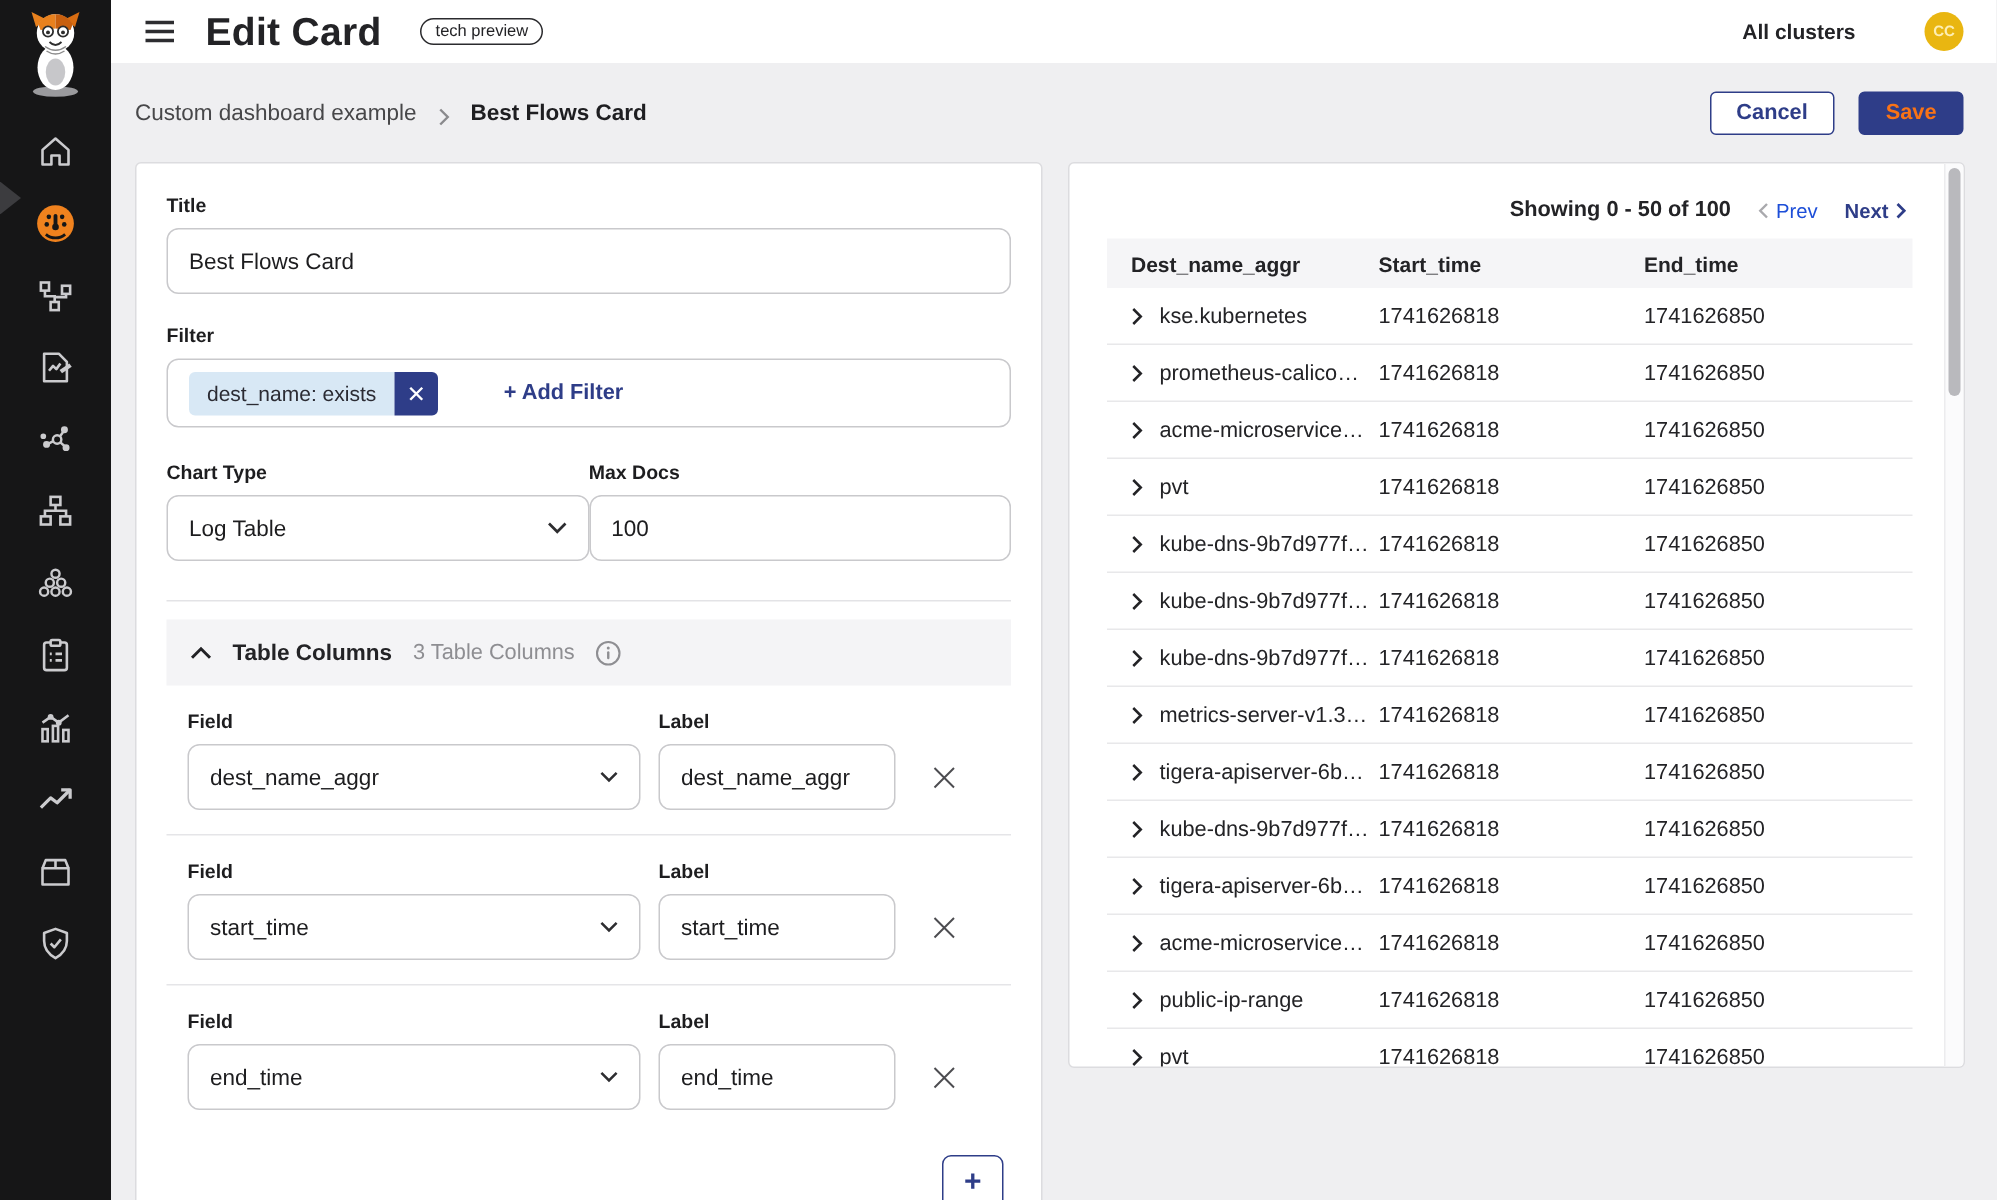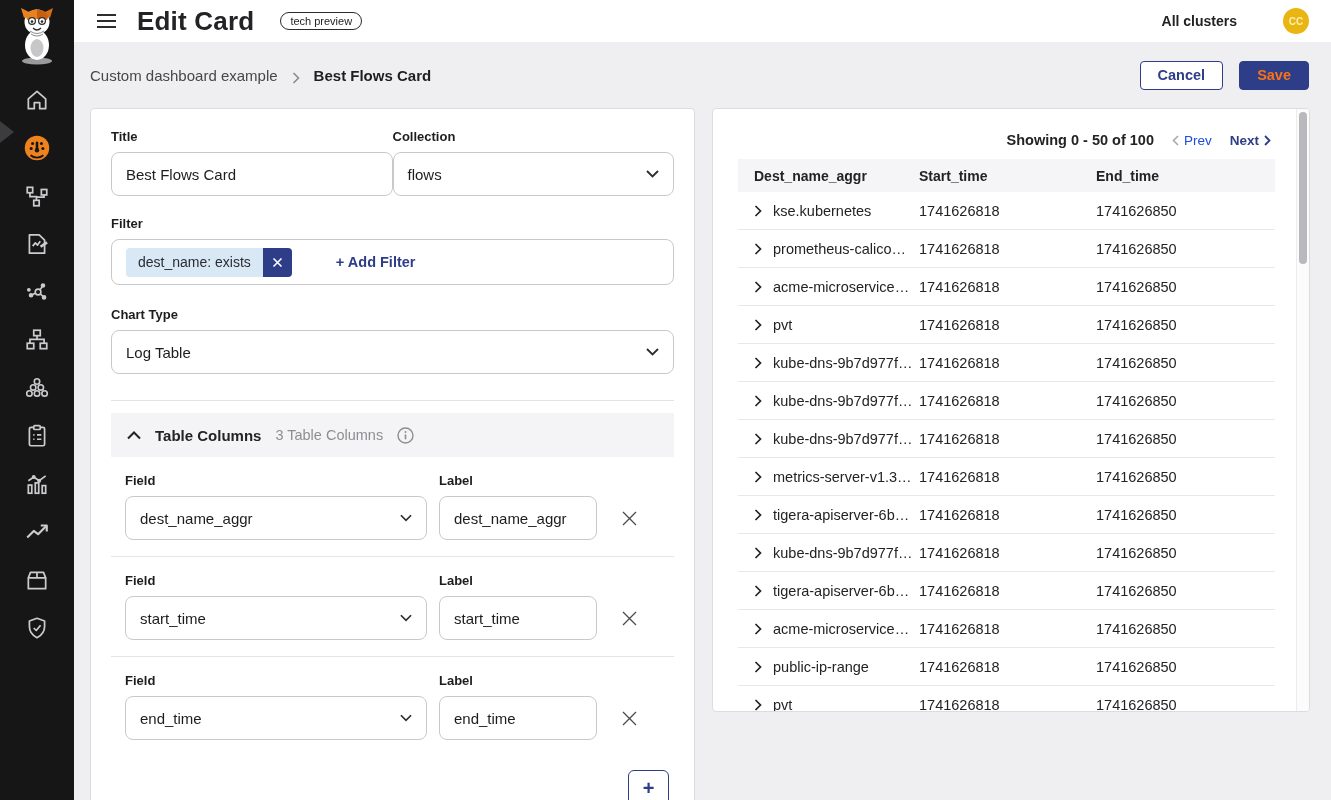--- a/index.html
+++ b/index.html
@@ -275,29 +275,20 @@
     <button class="btn btn-save">Save</button>
   </div>
 </div>
 
 <section class="card card-left">
   <div class="row2">
     <div class="fgroup">
       <label class="flabel">Title</label>
       <input class="input" value="Best Flows Card" style="">
     </div>
-    <div class="fgroup">
-      <label class="flabel">Collection</label>
-      <div class="select">
-        <span>flows</span>
-        <svg width="13" height="8" viewBox="0 0 13 8">
-          <path d="M1 1 L6.5 6.5 L12 1" stroke="#2d2d30" stroke-width="1.8" fill="none"></path>
-        </svg>
-      </div>
-    </div>
   </div>
 
   <div class="mt20">
     <label class="flabel">Filter</label>
     <div class="filter-box">
       <span class="chip">
         <span class="chip-text" style="background:#d8e8f5">dest_name: exists</span>
         <button class="chip-x" style="background:#2e3d88">
           <svg width="11" height="11" viewBox="0 0 11 11">
             <path d="M1.5 1.5 L9.5 9.5 M9.5 1.5 L1.5 9.5" stroke="#ffffff" stroke-width="1.6"></path>
@@ -311,20 +302,24 @@
   <div class="row2 mt22">
     <div class="fgroup">
       <label class="flabel">Chart Type</label>
       <div class="select">
         <span>Log Table</span>
         <svg width="13" height="8" viewBox="0 0 13 8">
           <path d="M1 1 L6.5 6.5 L12 1" stroke="#2d2d30" stroke-width="1.8" fill="none"></path>
         </svg>
       </div>
     </div>
+    <div class="fgroup">
+      <label class="flabel">Max Docs</label>
+      <input class="input" value="100" style="">
+    </div>
   </div>
 
   <hr class="divider">
 
   <div class="section-head">
     <svg width="14" height="9" viewBox="0 0 14 9">
       <path d="M1 7.5 L7 1.5 L13 7.5" stroke="#232326" stroke-width="2" fill="none"></path>
     </svg>
     <span class="sec-title">Table Columns</span>
     <span class="sec-count">3 Table Columns</span>

